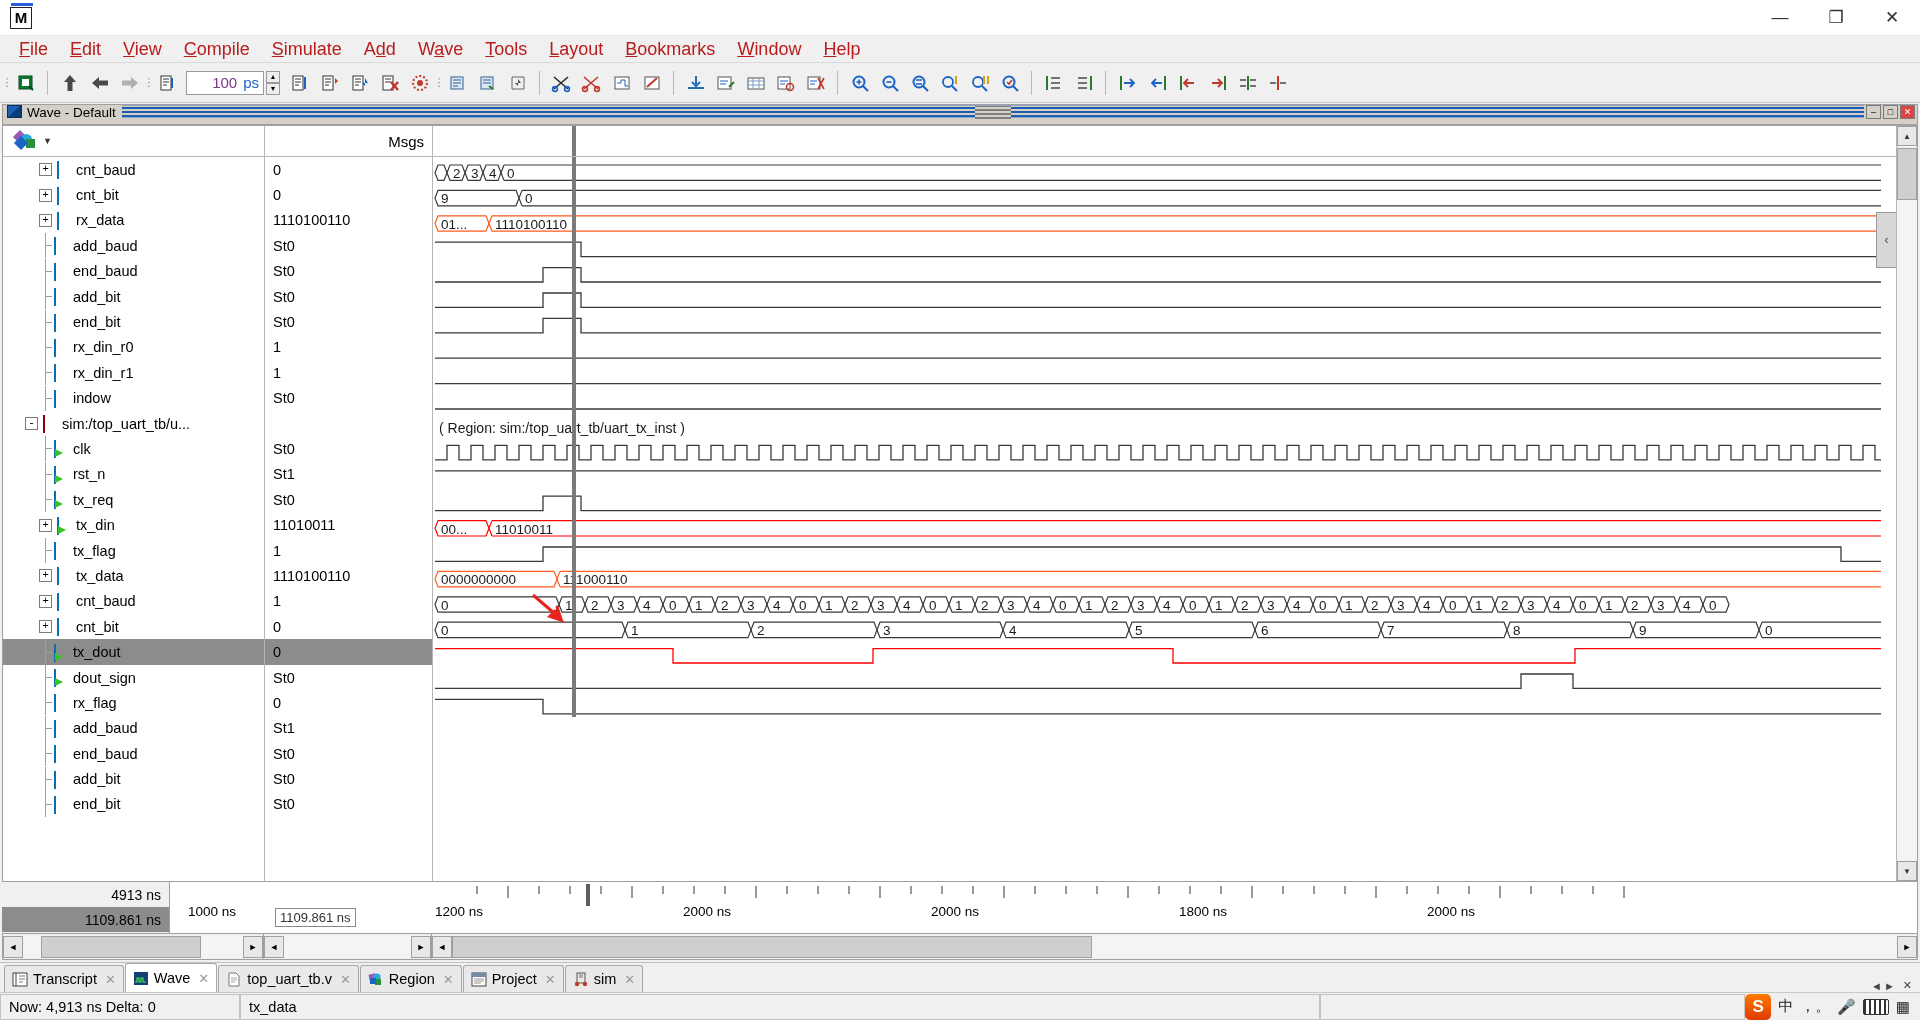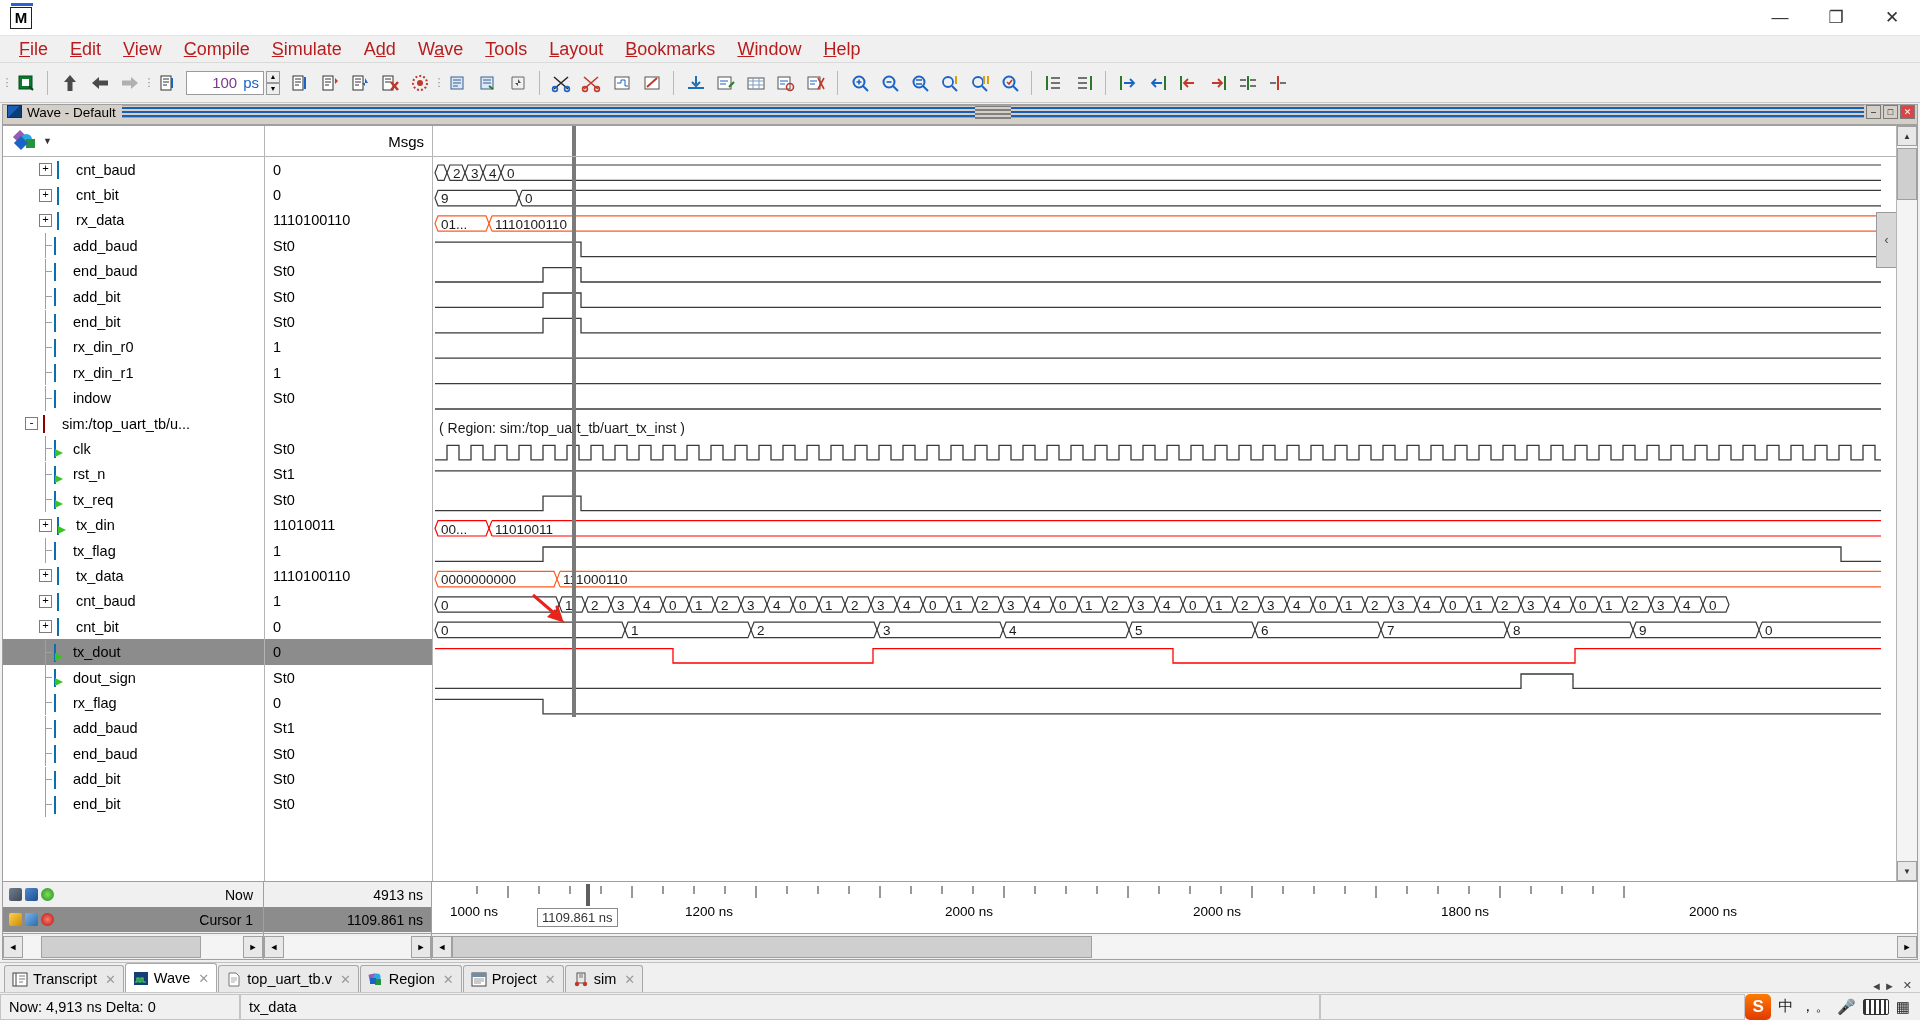--- a/index.html
+++ b/index.html
@@ -906,38 +906,20 @@
       <div class="vscroll">
         <div class="sbbtn">▲</div>
         <div class="sbtrack">
             <div class="sbthumb"></div>
           </div>
         <div class="sbbtn">▼</div>
       </div>
     </div>
 
     <div class="cursorbar">
-      <div class="cb-left">
-        <div class="cb-row">
-          <div class="cb-icons">
-            <span class="mini" style="background:linear-gradient(135deg,#6f7f8f,#3e4a57)"></span>
-            <span class="mini" style="background:linear-gradient(135deg,#4f8ad0,#1b4f8a)"></span>
-            <span class="mini" style="background:radial-gradient(#7ede5a,#1e8a1e);border-radius:50%"></span>
-          </div>
-          <div style="flex:1;text-align:right;padding-right:10px">Now</div>
-        </div>
-        <div class="cb-row sel">
-          <div class="cb-icons">
-            <span class="mini" style="background:linear-gradient(135deg,#ffd24a,#c98a07)"></span>
-            <span class="mini" style="background:linear-gradient(135deg,#7fb3e8,#2a6ab0)"></span>
-            <span class="mini" style="background:radial-gradient(#ff7a70,#b01008);border-radius:50%"></span>
-          </div>
-          <div style="flex:1;text-align:right;padding-right:10px">Cursor 1</div>
-        </div>
-      </div>
       <div class="cb-mid">
         <div class="cb-row nm">4913 ns</div>
         <div class="cb-row nm sel">1109.861 ns</div>
       </div>
       <div class="cb-right">
         <svg width="1470" height="50">
           <g stroke="#333" stroke-width="1">
             <line x1="30" y1="4" x2="30" y2="12"></line>
               <line x1="61" y1="4" x2="61" y2="16"></line>
             <line x1="92" y1="4" x2="92" y2="12"></line>
@@ -973,21 +955,21 @@
             <line x1="1022" y1="4" x2="1022" y2="12"></line>
               <line x1="1053" y1="4" x2="1053" y2="16"></line>
             <line x1="1084" y1="4" x2="1084" y2="12"></line>
               <line x1="1115" y1="4" x2="1115" y2="12"></line>
             <line x1="1146" y1="4" x2="1146" y2="12"></line>
               <line x1="1177" y1="4" x2="1177" y2="16"></line>
           </g>
           <line x1="141" y1="2" x2="141" y2="24" stroke="#5f5f5f" stroke-width="4"></line>
         </svg>
         <div class="ruler-label" style="left:18px;top:22px">1000 ns</div>
-        <div class="ruler-label" style="left:253px;top:22px">1200 ns</div>
+        <div class="ruler-label" style="left:265px;top:22px">1200 ns</div>
         <div class="ruler-label" style="left:513px;top:22px">2000 ns</div>
         <div class="ruler-label" style="left:761px;top:22px">2000 ns</div>
         <div class="ruler-label" style="left:1009px;top:22px">1800 ns</div>
         <div class="ruler-label" style="left:1257px;top:22px">2000 ns</div>
         <div class="cursorflag" style="left:105px;top:26px">1109.861 ns</div>
       </div>
     </div>
 
     <div class="hsbrow">
       <div class="hsb" style="width:262px">

